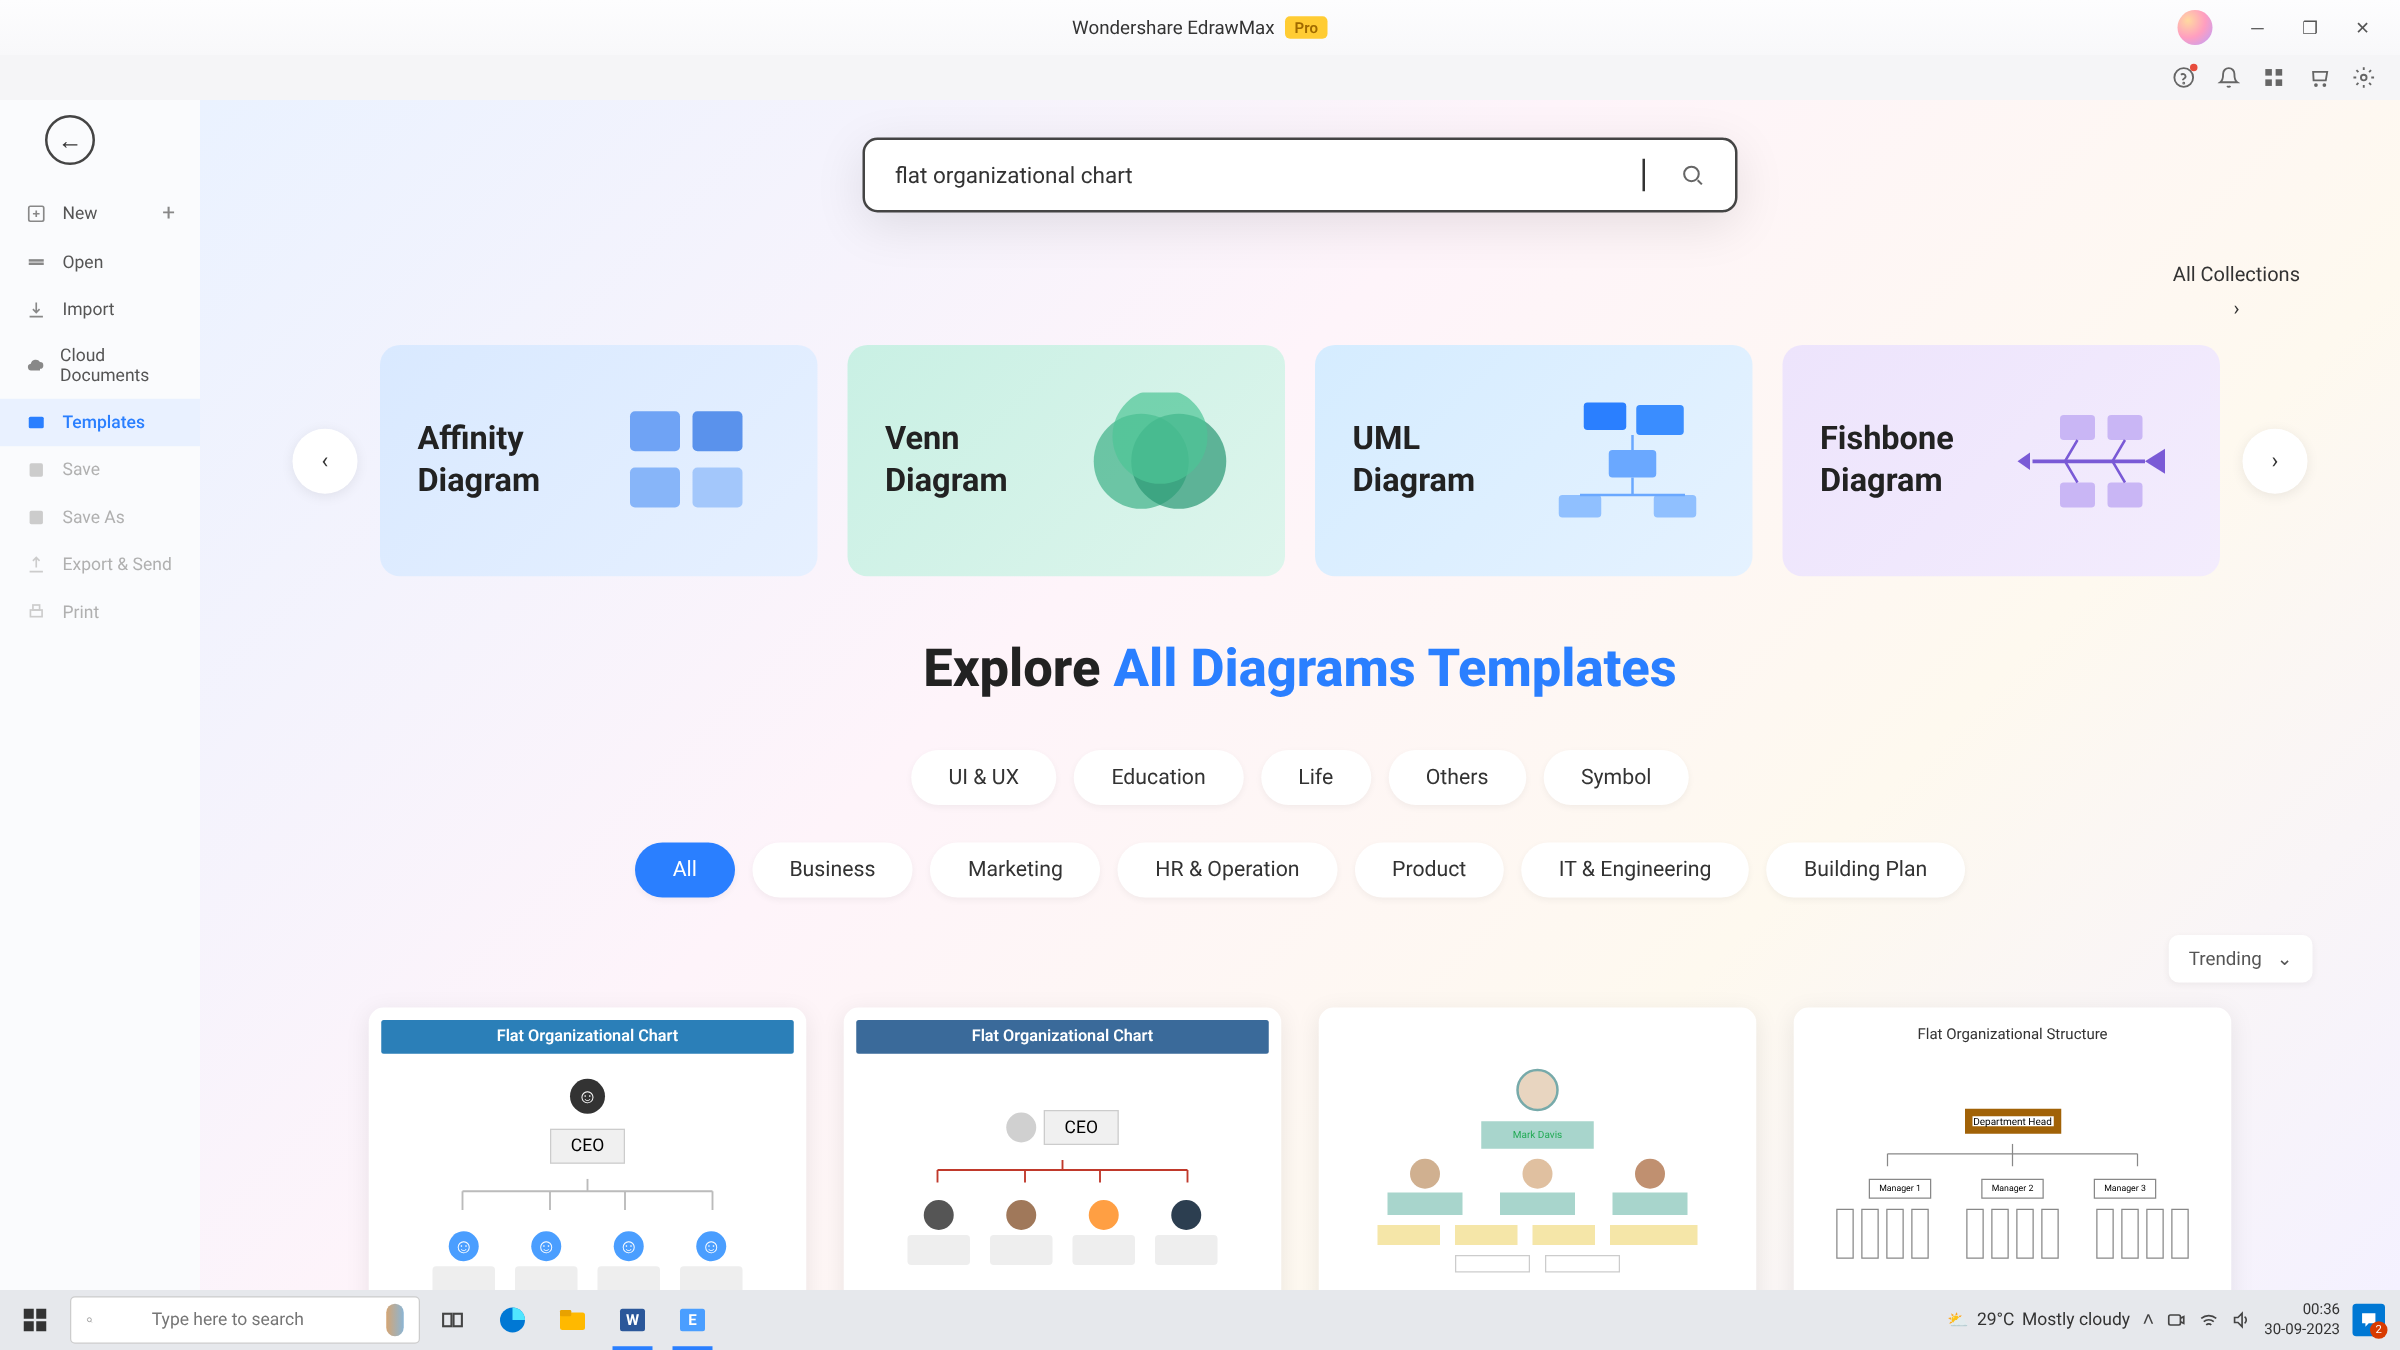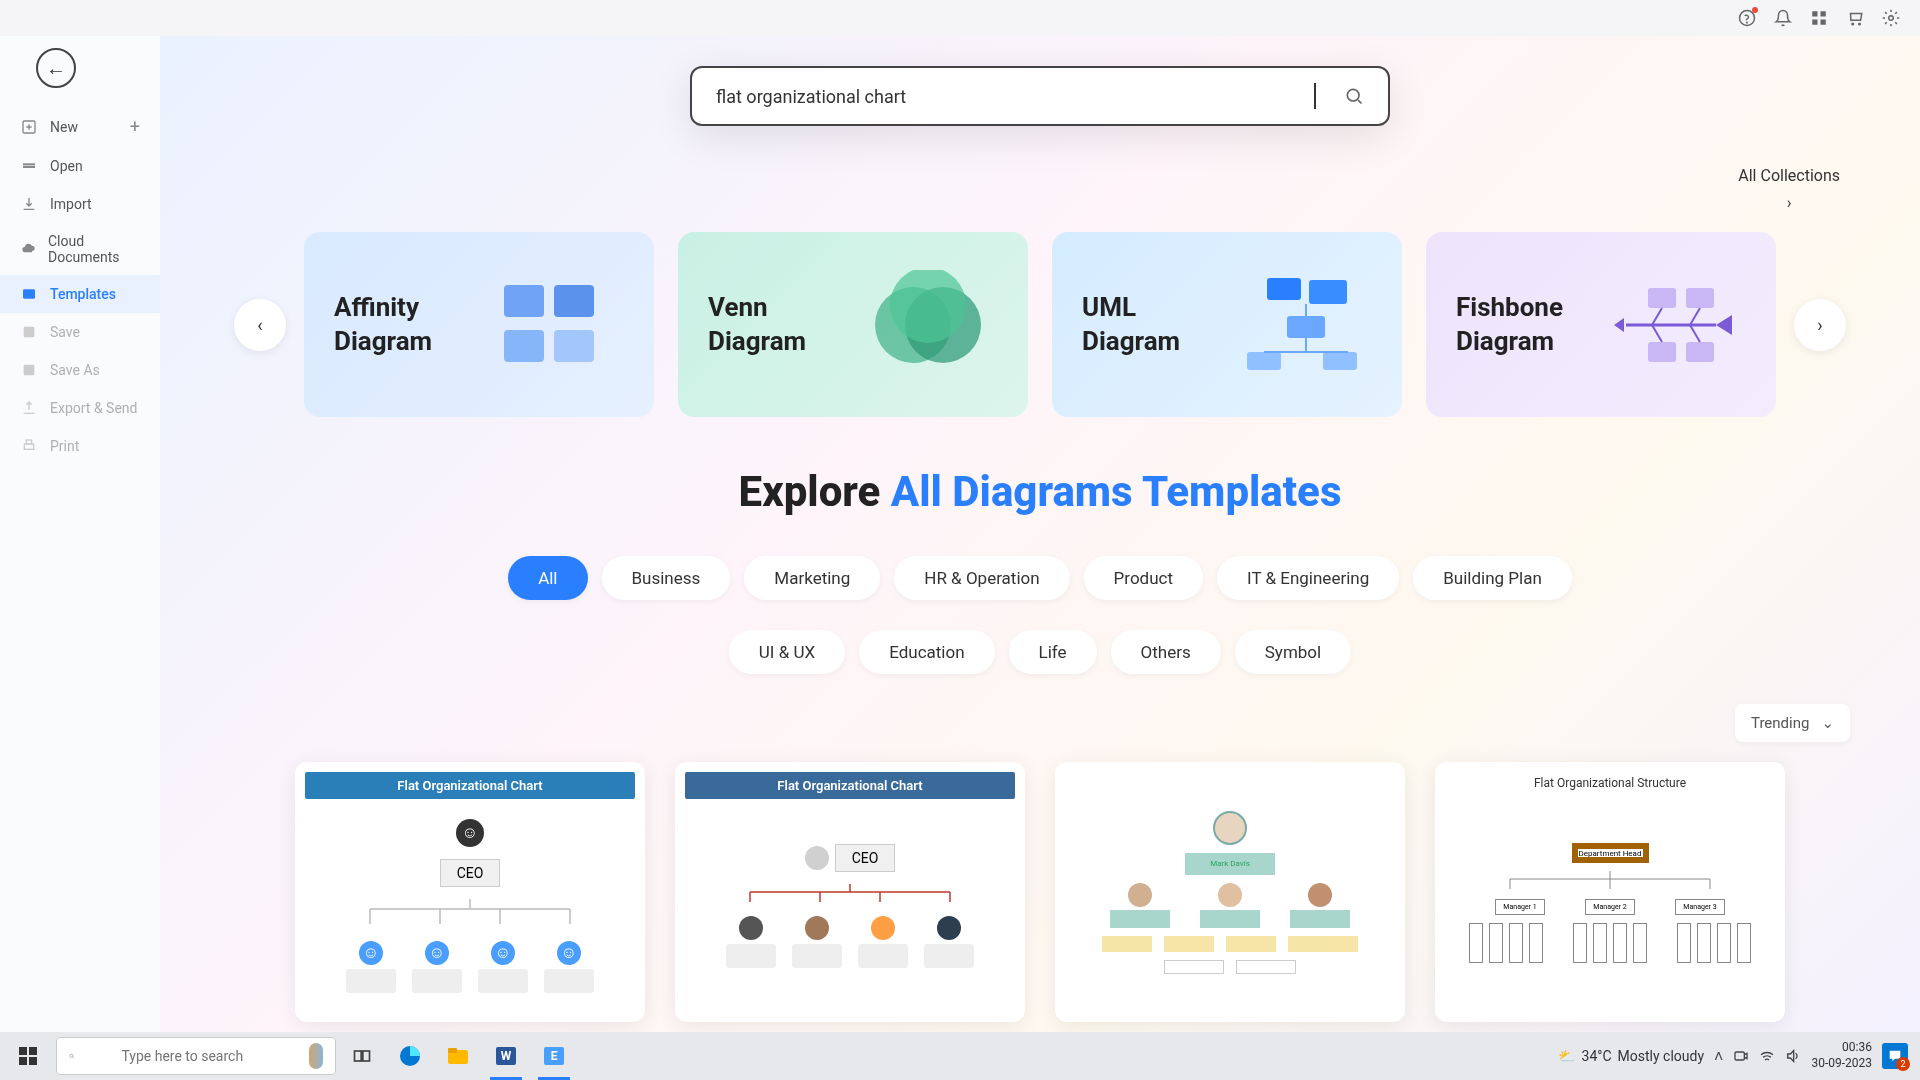--- a/index.html
+++ b/index.html
@@ -94,20 +94,33 @@
 .notif-badge { background:#0078d4; color:#fff; width:26px; height:26px; border-radius:3px; display:flex; align-items:center; justify-content:center; font-size:12px; position:relative;}
 .notif-badge .n { position:absolute; bottom:-2px; right:-2px; background:#d83b01; color:#fff; border-radius:50%; width:14px; height:14px; font-size:9px; display:flex; align-items:center; justify-content:center;}
 
 svg { display:block; }
 </style>
 </head>
 <body>
 
 <div class="app">
 
+  <div class="titlebar">
+    <div class="titlebar-left"></div>
+    <div class="titlebar-center">
+      <span class="titlebar-title">Wondershare EdrawMax</span>
+      <span class="pro-badge">Pro</span>
+    </div>
+    <div class="titlebar-right">
+      <div class="avatar"></div>
+      <div class="winbtn">─</div>
+      <div class="winbtn">❐</div>
+      <div class="winbtn">✕</div>
+    </div>
+  </div>
 
   <div class="icon-row">
     <div class="mini-icon">
       <svg width="18" height="18" viewBox="0 0 24 24" fill="none" stroke="currentColor" stroke-width="2">
           <circle cx="12" cy="12" r="10"></circle>
           <path d="M9 9a3 3 0 015 2c0 2-3 2-3 4"></path>
           <circle cx="12" cy="18" r="0.5" fill="currentColor"></circle>
         </svg>
       <span class="dot"></span>
     </div>
@@ -302,34 +315,34 @@
           </div>
         </div>
         <div class="carousel-nav">›</div>
       </div>
 
       <h2 class="explore-heading">
         <span>Explore </span><span class="hl">All Diagrams Templates</span>
       </h2>
 
       <div class="filters">
+        <div class="filter-chip">UI &amp; UX</div>
+        <div class="filter-chip">Education</div>
+        <div class="filter-chip">Life</div>
+        <div class="filter-chip">Others</div>
+        <div class="filter-chip">Symbol</div>
+      </div>
+      <div class="filters">
         <div class="filter-chip active">All</div>
         <div class="filter-chip">Business</div>
         <div class="filter-chip">Marketing</div>
         <div class="filter-chip">HR &amp; Operation</div>
         <div class="filter-chip">Product</div>
         <div class="filter-chip">IT &amp; Engineering</div>
         <div class="filter-chip">Building Plan</div>
-      </div>
-      <div class="filters">
-        <div class="filter-chip">UI &amp; UX</div>
-        <div class="filter-chip">Education</div>
-        <div class="filter-chip">Life</div>
-        <div class="filter-chip">Others</div>
-        <div class="filter-chip">Symbol</div>
       </div>
 
       <div class="sort-row">
         <div class="sort-sel">
           <span>Trending</span>
           <span>⌄</span>
         </div>
       </div>
 
       <div class="template-grid">
@@ -516,21 +529,21 @@
   <div class="task-icon active">
       <svg width="24" height="24" viewBox="0 0 24 24">
         <rect x="2" y="3" width="20" height="18" rx="2" fill="#4a9eff"></rect>
         <text x="12" y="16" text-anchor="middle" fill="#fff" font-size="12" font-weight="bold">E</text>
       </svg>
     </div>
 
   <div class="taskbar-right">
     <div class="weather">
       <span>⛅</span>
-      <span>34°C</span>
+      <span>29°C</span>
       <span>Mostly cloudy</span>
     </div>
     <div class="tray">
       <span>˄</span>
       <span>
           <svg width="16" height="16" viewBox="0 0 24 24" fill="none" stroke="#444" stroke-width="2">
             <rect x="3" y="6" width="14" height="12" rx="2"></rect>
             <path d="M17 10l4-2v8l-4-2"></path>
           </svg>
         </span>

